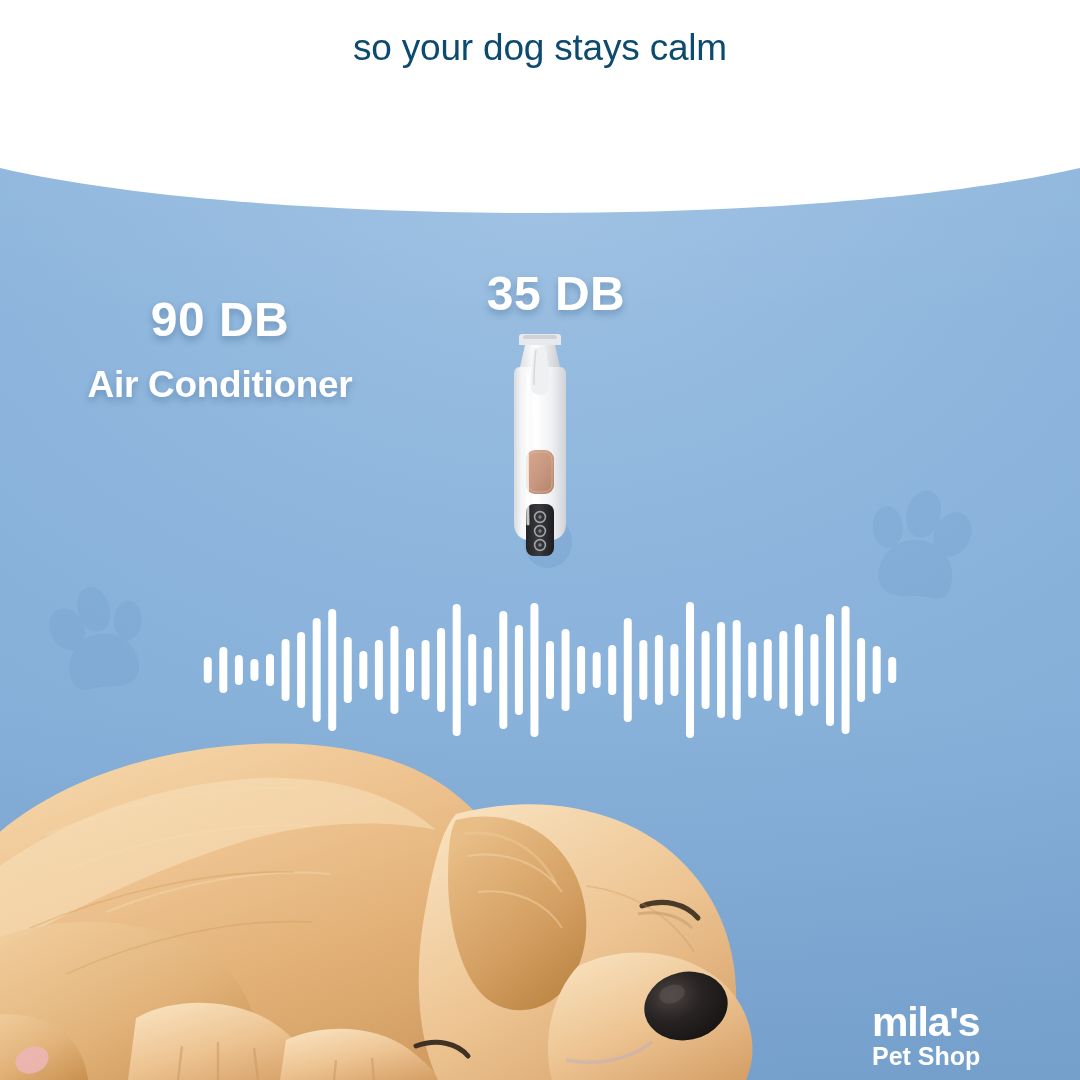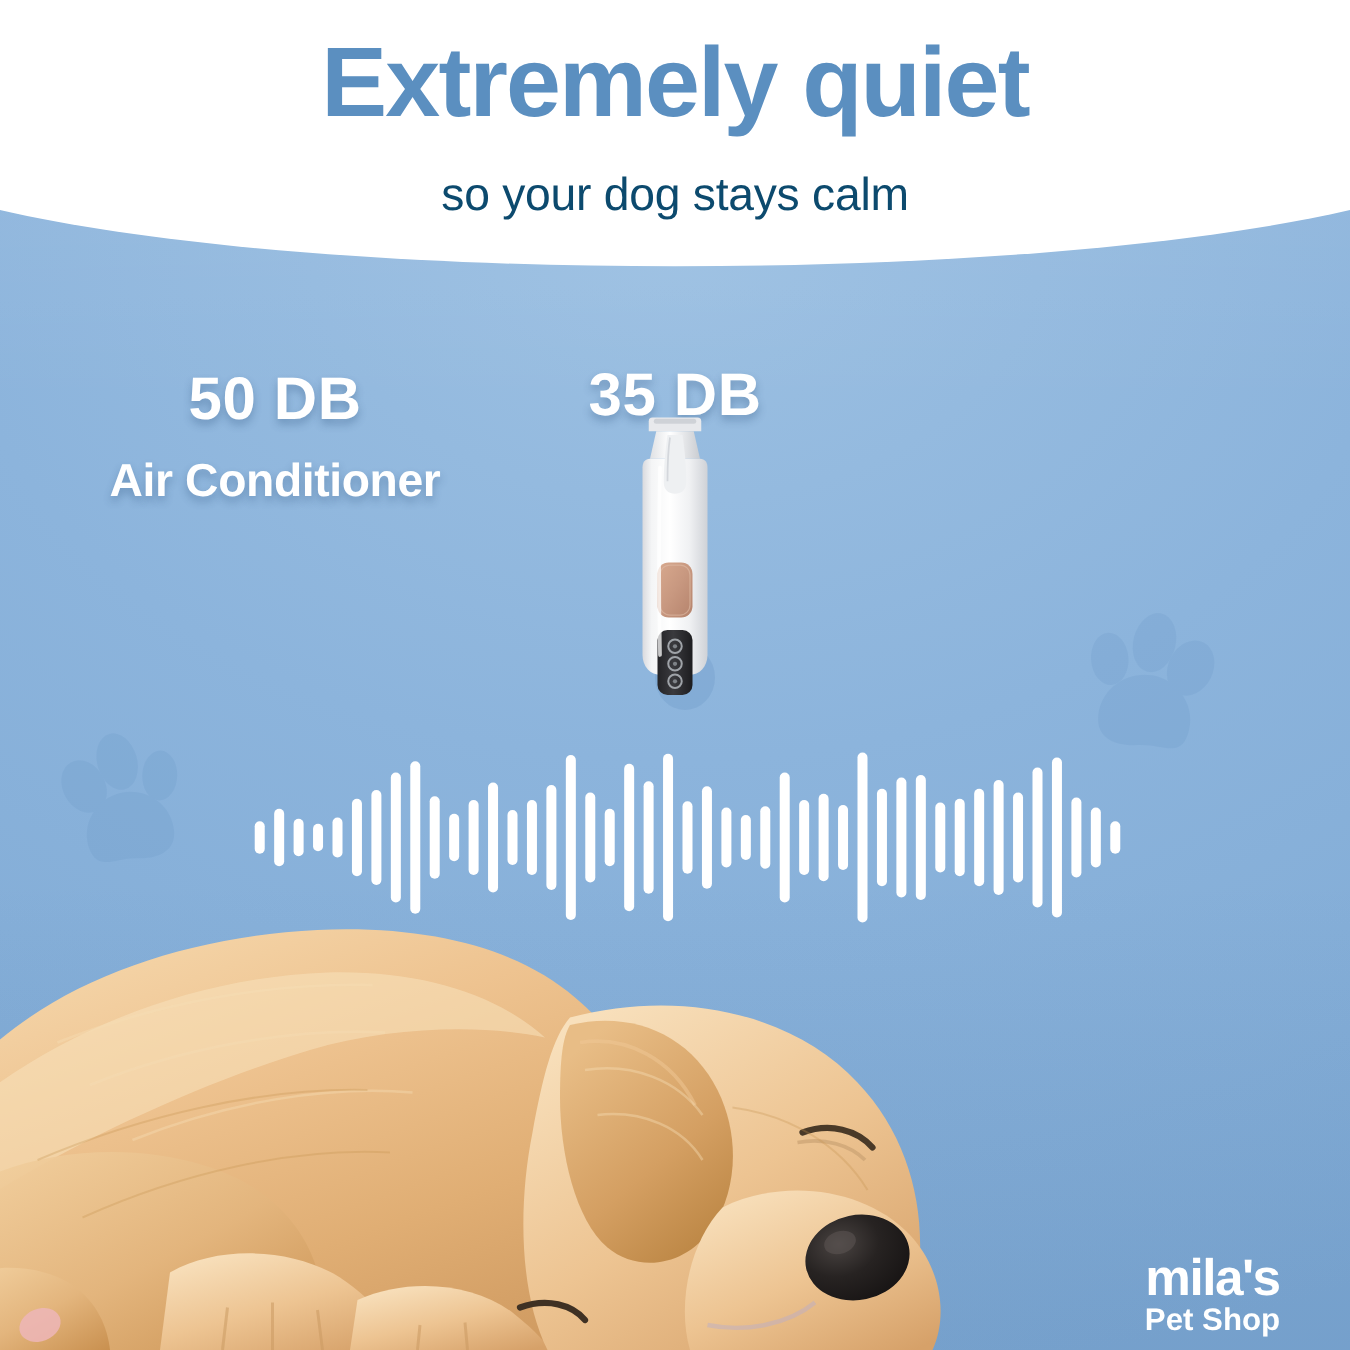--- a/index.html
+++ b/index.html
@@ -95,21 +95,21 @@
   }
   .db-name {
     font-size: 37px;
     font-weight: 700;
     letter-spacing: -0.3px;
     line-height: 1;
     white-space: nowrap;
   }
   .db-left   { left: 10px;  top: 296px; width: 420px; }
   .db-left .db-name { margin-top: 22px; }
-  .db-center { left: 380px; top: 270px; width: 320px; margin-top: 23px; }
+  .db-center { left: 396px; top: 270px; width: 320px; }
   .db-right  { left: 660px; top: 296px; width: 420px; }
   .db-right .db-name { margin-top: 43px; }
 
   
   .trimmer {
     position: absolute;
     left: 492px;
     top: 328px;
     width: 96px;
     height: 240px;
@@ -138,21 +138,20 @@
     z-index: 3;
   }
   .dog svg { display: block; }
 
   
   .logo {
     position: absolute;
     left: 872px;
     top: 1002px;
     width: 196px;
-    text-align: center;
     z-index: 8;
     color: #ffffff;
   }
   .logo-name {
     font-size: 41px;
     font-weight: 700;
     letter-spacing: -1.2px;
     line-height: 0.98;
   }
   .logo-tag {
@@ -193,26 +192,25 @@
     </svg>
   </div>
 
   <div class="header-curve">
     <svg viewBox="0 0 1080 230" xmlns="http://www.w3.org/2000/svg" preserveAspectRatio="none">
       <path d="M0 0 H1080 V168 C820 228 260 228 0 168 Z" fill="#ffffff"></path>
     </svg>
   </div>
 
   <div class="header-text">
-    <h1 class="title">Extremely quiet</h1>
     <p class="subtitle">so your dog stays calm</p>
   </div>
 
   <div class="db-group db-left">
-    <div class="db-value">50 DB</div>
+    <div class="db-value">90 DB</div>
     <div class="db-name">Air Conditioner</div>
   </div>
 
   <div class="db-group db-center">
     <div class="db-value">35 DB</div>
   </div>
 
 
   <div class="trimmer">
     <svg viewBox="0 0 96 240" xmlns="http://www.w3.org/2000/svg">

